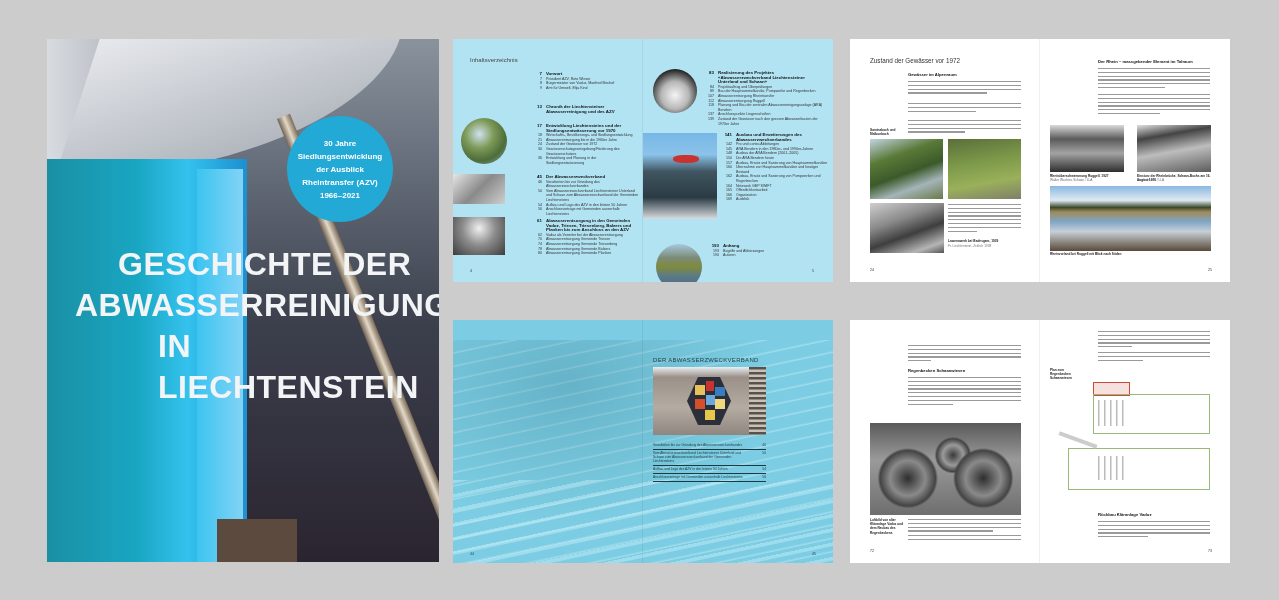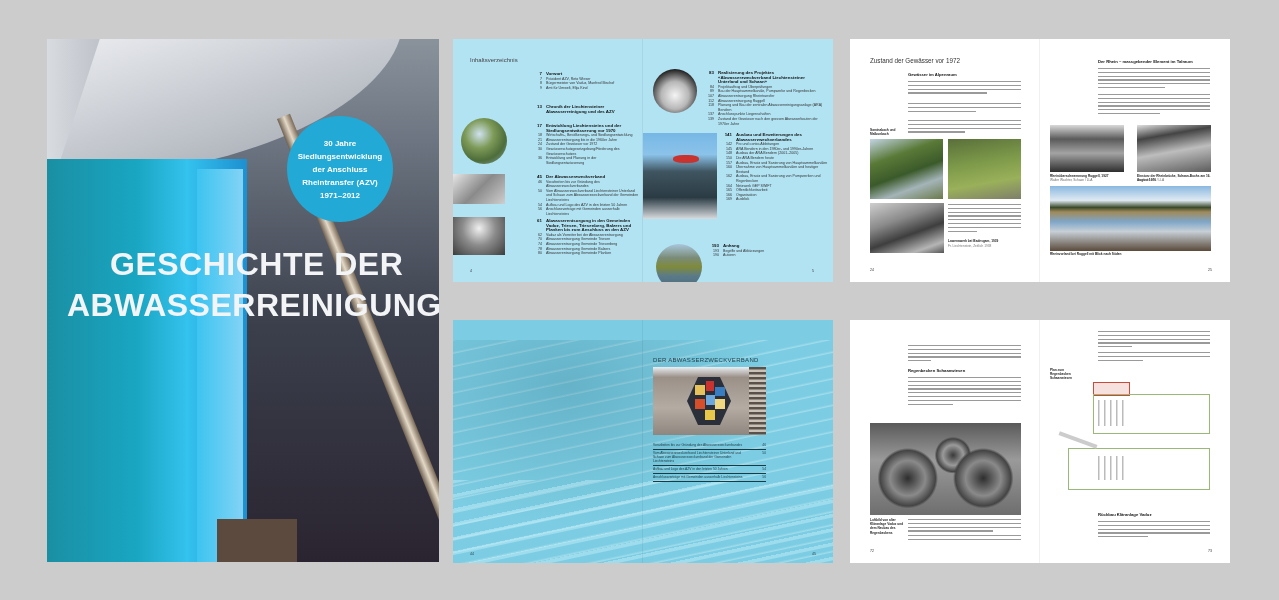--- a/index.html
+++ b/index.html
@@ -12,21 +12,21 @@
   #cover .weir{left:30px;top:0;width:300px;height:140px;border-radius:0 0 100% 0;
      background:linear-gradient(160deg,#e6e8ec,#9ea4ad);transform:skewX(-18deg);}
   #cover .water{left:0;top:120px;width:200px;height:403px;
      background:linear-gradient(90deg,#1a8fa3 0%,#19a6c2 45%,#34c2ee 70%,#1d8fd0 100%);}
   #cover .edge{left:150px;top:130px;width:46px;height:393px;background:linear-gradient(90deg,#3fc7f2,#9be3ff);opacity:.8;}
   #cover .rail{left:230px;top:80px;width:14px;height:460px;background:linear-gradient(90deg,#6f6253,#e4d8c6,#7a6a58);transform:rotate(-22deg);transform-origin:top left;}
   #cover .bottom{left:170px;top:480px;width:80px;height:43px;background:#5b4a3d;}
   #badge{left:240px;top:77px;width:106px;height:106px;border-radius:50%;background:#22a9d6;color:#fff;
      display:flex;flex-direction:column;align-items:center;justify-content:center;text-align:center;font-weight:bold;font-size:8px;line-height:13px;}
   #cover-title{left:20px;top:205px;width:370px;color:#f2f4f6;font-weight:bold;font-size:32px;line-height:41px;letter-spacing:0.5px;}
-  #cover-title div{text-align:right;}
+  #cover-title div{text-align:right;margin-left:8px;}
   #cover-title .l1{text-align:left;padding-left:43px;}
   #cover-title .l2{text-align:right;padding-left:0px;}
   #cover-title .l3{text-align:left;padding-left:83px;}
 
   
   .spread{overflow:hidden;}
   #toc{left:453px;top:39px;width:380px;height:243px;background:#b2e3f3;}
   #zustand{left:850px;top:39px;width:380px;height:243px;background:#ffffff;}
   #azv{left:453px;top:320px;width:380px;height:243px;background:#7ccde3;}
   #regen{left:850px;top:320px;width:380px;height:243px;background:#ffffff;}
@@ -50,27 +50,28 @@
 <div id="cover" class="abs">
   <div class="abs wall"></div>
   <div class="abs weir"></div>
   <div class="abs water"></div>
   <div class="abs edge"></div>
   <div class="abs rail"></div>
   <div class="abs bottom"></div>
   <div id="badge" class="abs">
     <span>30 Jahre</span>
     <span>Siedlungsentwicklung</span>
-    <span>der Anschluss</span>
+    <span>der Ausblick</span>
     <span>Rheintransfer (AZV)</span>
-    <span>1971–2012</span>
+    <span>1966–2021</span>
   </div>
   <div id="cover-title" class="abs">
     <div class="l1">GESCHICHTE DER</div>
     <div class="l2">ABWASSERREINIGUNG</div>
+    <div class="l3">IN LIECHTENSTEIN</div>
   </div>
 </div>
 
 <div id="toc" class="abs spread">
   <div class="gutter"></div>
   <div class="abs" style="left:17px;top:18px;font-size:6px;color:#444;">Inhaltsverzeichnis</div>
 
   <div class="abs tiny" style="left:80px;top:33px;width:100px;">
     <div class="toc-row toc-h">
         <span class="p">7</span>

